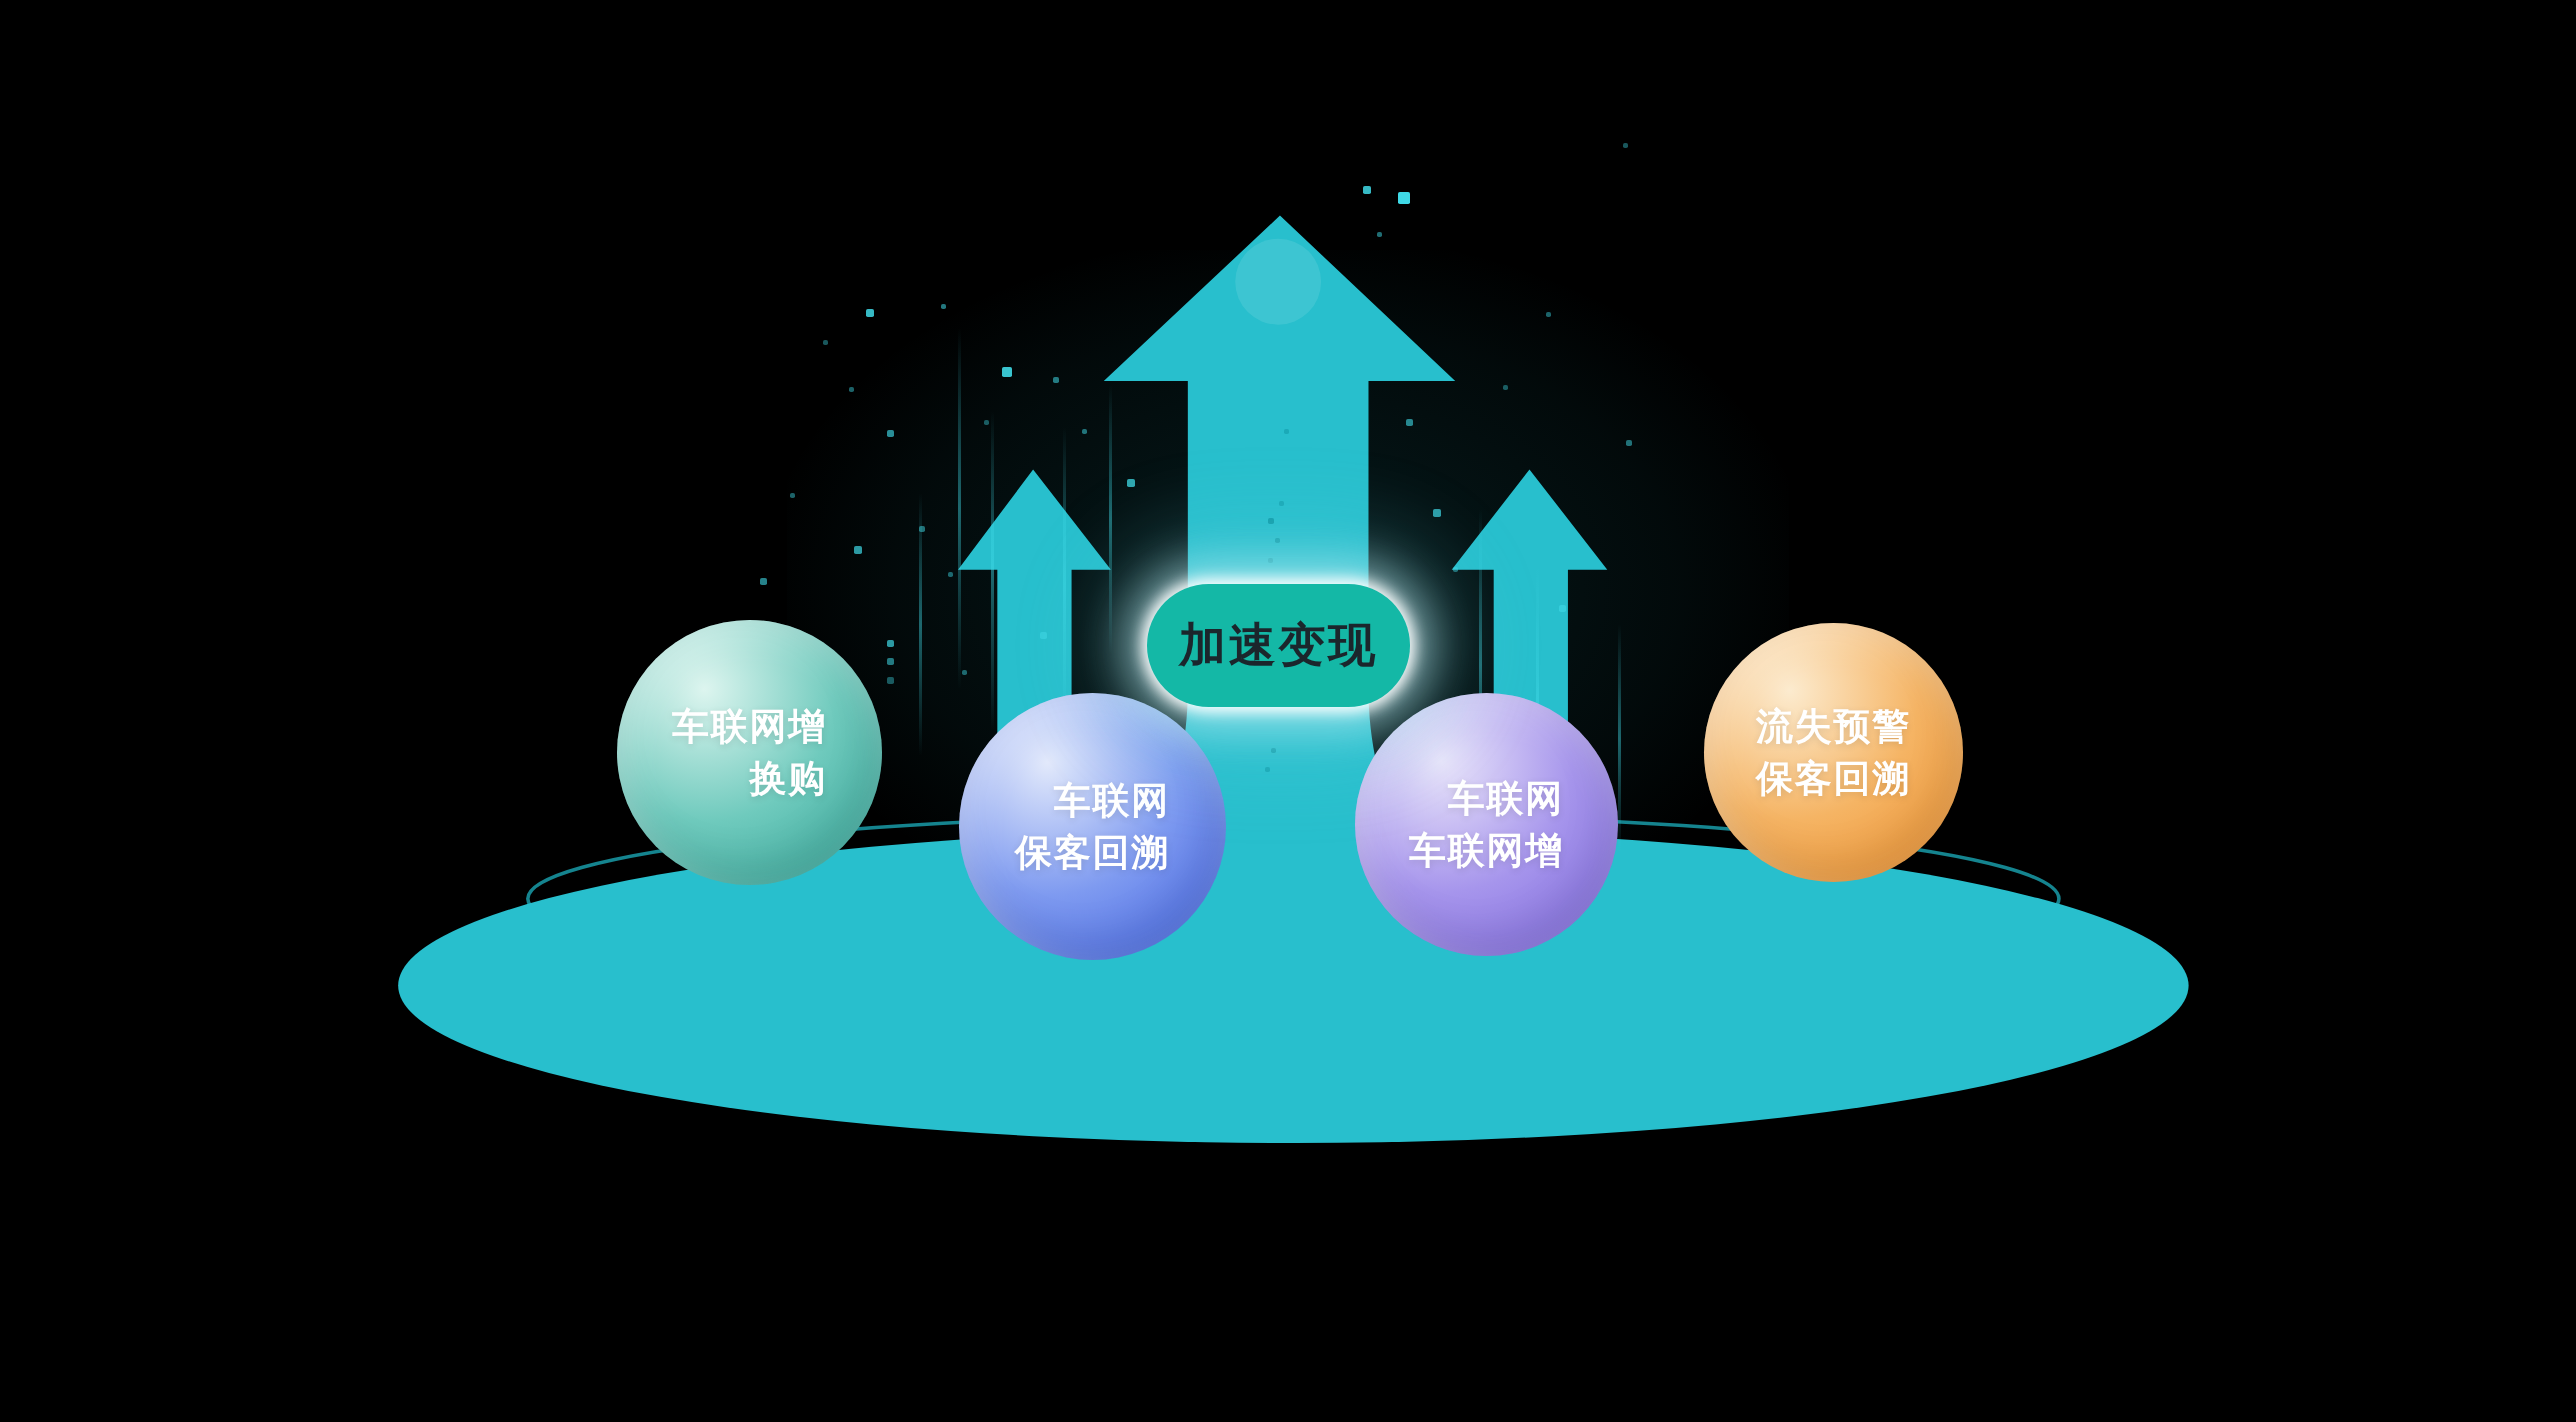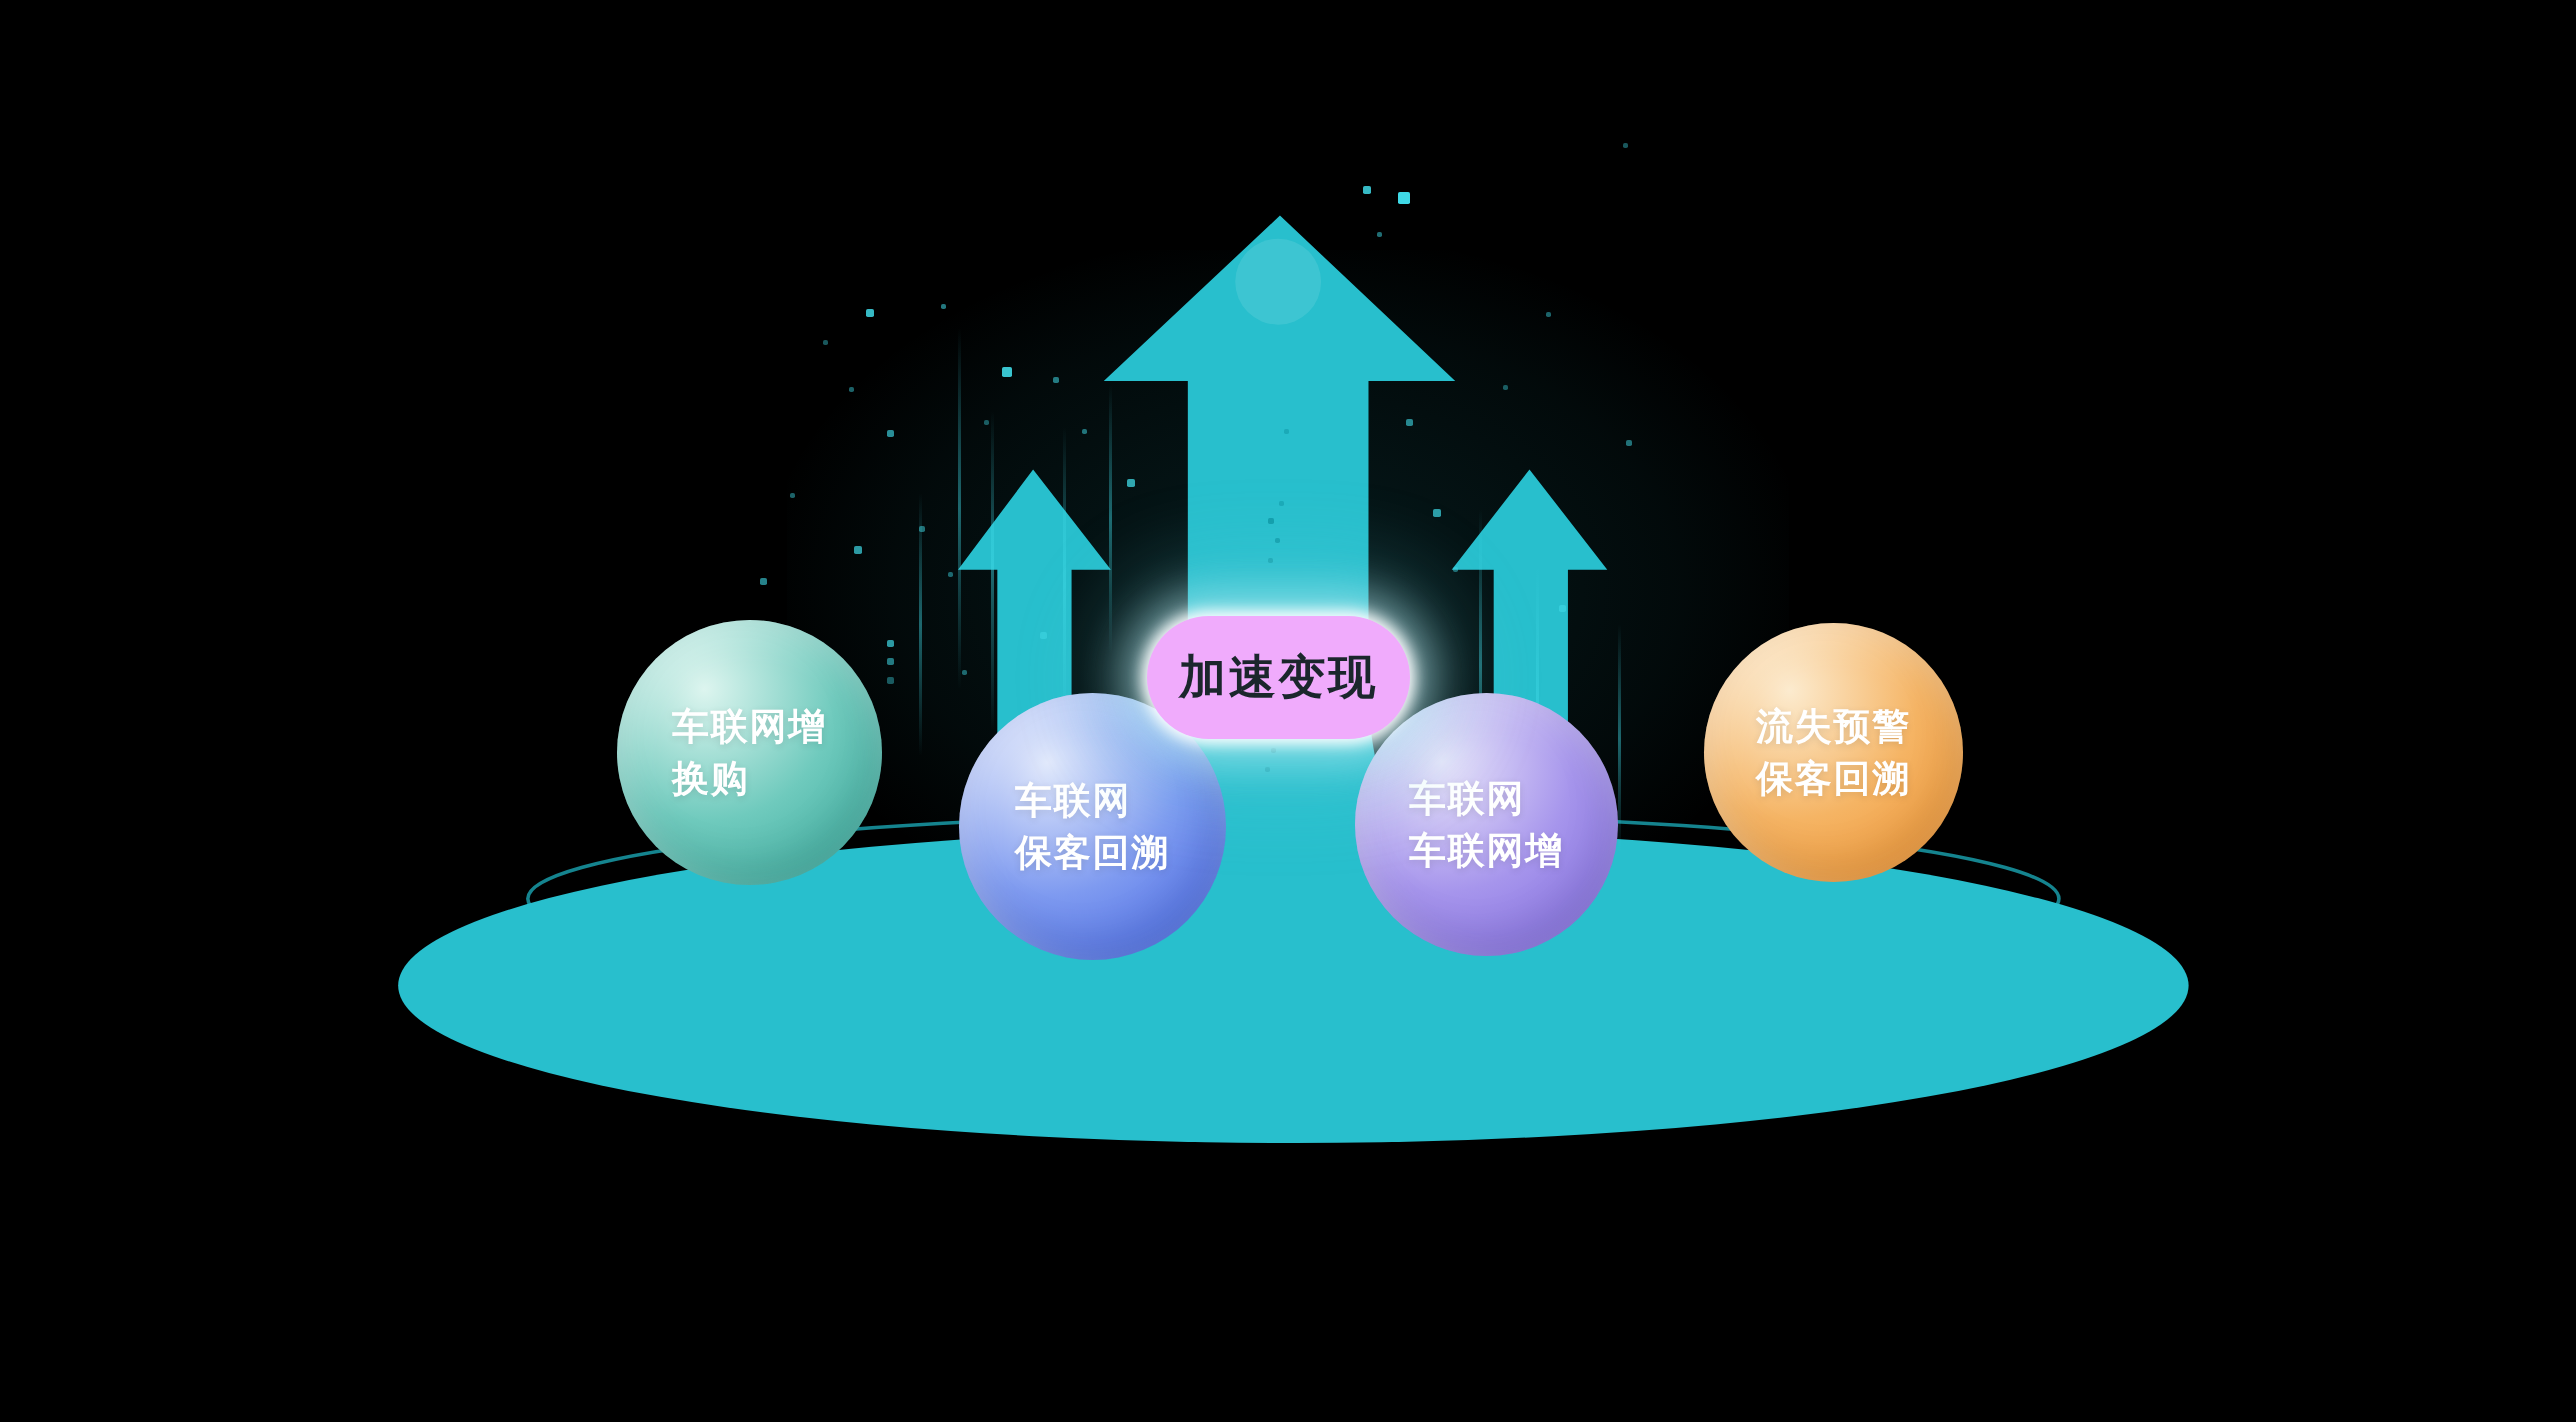--- a/index.html
+++ b/index.html
@@ -24,21 +24,21 @@
   .sphere{
     position:absolute;border-radius:50%;
     display:flex;align-items:center;justify-content:center;
     box-shadow: inset -10.7px -19.7px 41px rgba(0,0,0,0.10), inset 9px 14.3px 36px rgba(255,255,255,0.35);
   }
   .s0{left:617px;top:620px;width:265px;height:265px;}
   .s1{left:959px;top:693px;width:267px;height:267px;}
   .s2{left:1355px;top:693px;width:263px;height:263px;}
   .s3{left:1704px;top:623px;width:259px;height:259px;}
   .sphere-label{
-    text-align:left;color:#ffffff;
+    text-align:right;color:#ffffff;
     font-size:37px;font-weight:600;line-height:1.38;letter-spacing:1.8px;
     text-shadow:0 1.8px 7.2px rgba(0,0,0,0.12);
     font-family:Liberation Serif, serif;
   }
   
   .center-label{
     position:absolute;left:1147px;top:584px;width:263px;height:123px;
     background:#ffffff;border-radius:63px;
     display:flex;align-items:center;justify-content:center;
     box-shadow:
@@ -155,18 +155,18 @@
     </div>
   </div>
 
   <div class="sphere s3" style="background: radial-gradient(circle at 33% 26%, rgb(252, 235, 207) 0%, rgb(245, 180, 100) 50%, rgb(238, 142, 41) 100%);">
     <div class="sphere-label">
       <div>流失预警</div>
       <div>保客回溯</div>
     </div>
   </div>
 
-  <div class="center-label" style="background: #f0abfc; margin-top: 32px;">
+  <div class="center-label" style="background: #14b8a6;">
     <span style="color: rgb(27, 38, 44);">加速变现</span>
   </div>
 
 </div>
 
 
 </body></html>

